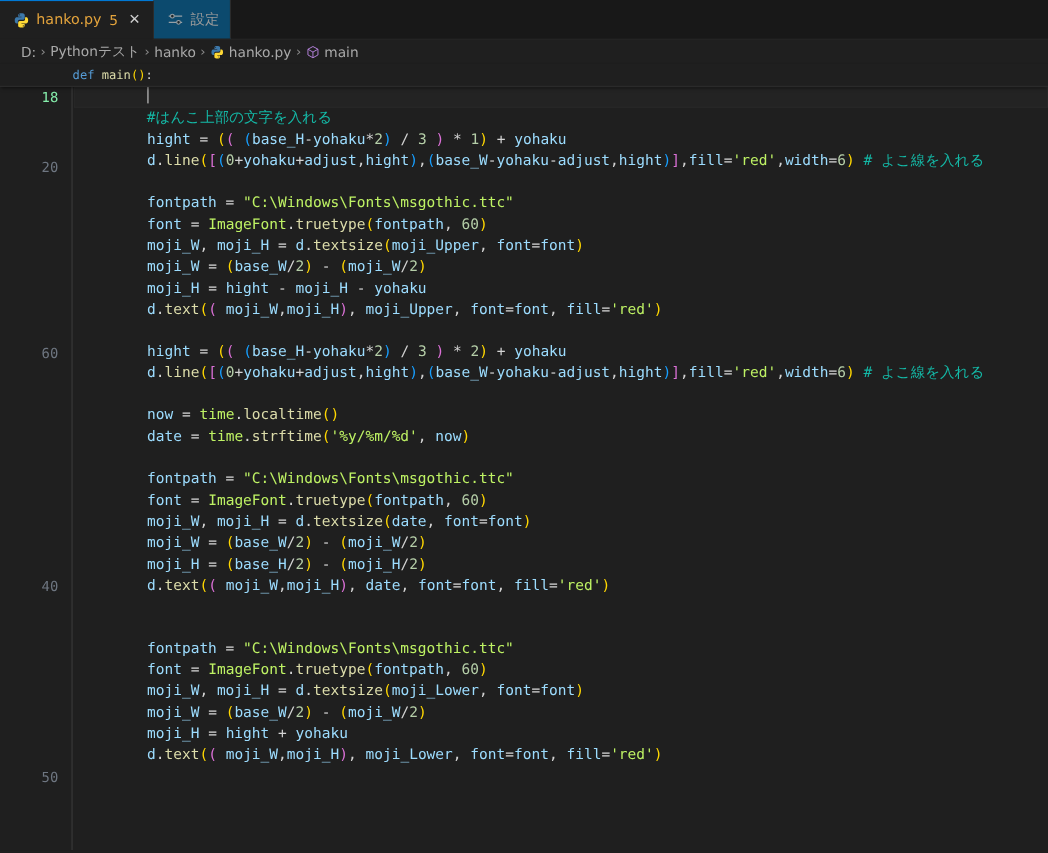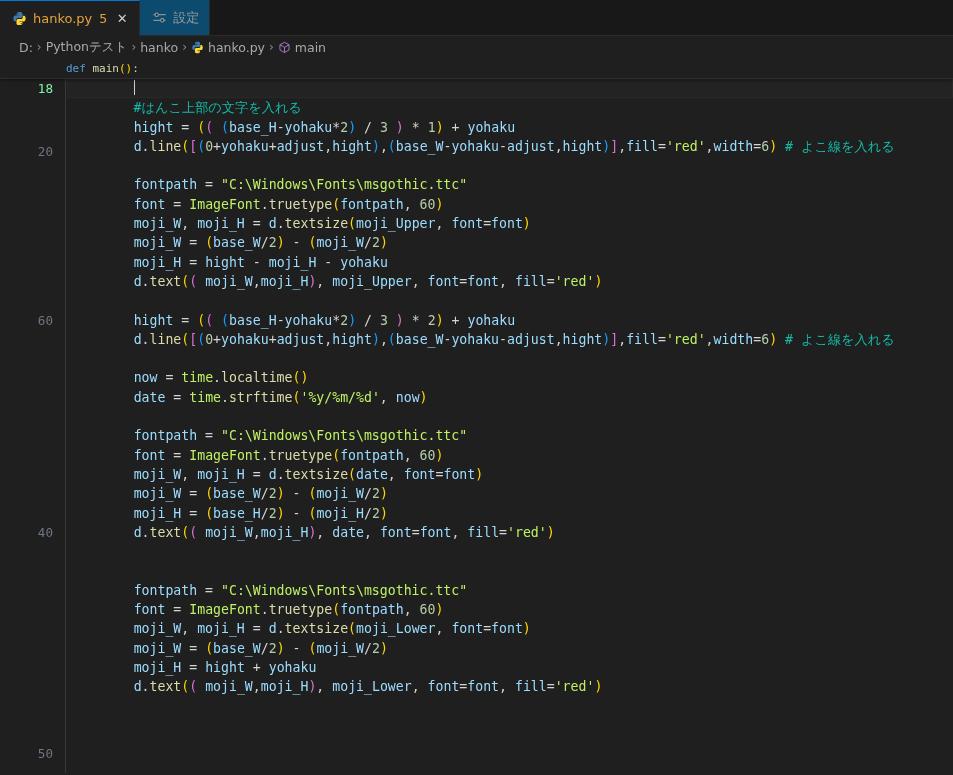--- a/index.html
+++ b/index.html
@@ -254,21 +254,21 @@
   </div>
 </div>
 
 <div class="editor">
 
   <div class="gutter" id="gutter">
       <div class="lnum current" style="top: 0px;">18</div>
       <div class="lnum" style="top: 38.6px; margin-top: 24px;">20</div>
       <div class="lnum" style="top: 231.6px;">60</div>
       <div class="lnum" style="top: 444px;">40</div>
-      <div class="lnum" style="top: 617.6px; margin-top: 47px;">50</div>
+      <div class="lnum" style="top: 617.6px;">50</div>
     </div>
 
   <div class="code-area" id="codeArea">
       <div class="line active">        <span class="cursor"></span></div>
       <div class="line"><span class="c-com">        #はんこ上部の文字を入れる</span></div>
       <div class="line"><span class="c-op"> </span><span class="c-op"> </span><span class="c-op"> </span><span class="c-op"> </span><span class="c-op"> </span><span class="c-op"> </span><span class="c-op"> </span><span class="c-op"> </span><span class="c-var">hight</span><span class="c-op"> </span><span class="c-op">=</span><span class="c-op"> </span><span class="c-p1">(</span><span class="c-p2">(</span><span class="c-op"> </span><span class="c-p3">(</span><span class="c-var">base_H</span><span class="c-op">-</span><span class="c-var">yohaku</span><span class="c-op">*</span><span class="c-num">2</span><span class="c-p3">)</span><span class="c-op"> </span><span class="c-op">/</span><span class="c-op"> </span><span class="c-num">3</span><span class="c-op"> </span><span class="c-p2">)</span><span class="c-op"> </span><span class="c-op">*</span><span class="c-op"> </span><span class="c-num">1</span><span class="c-p1">)</span><span class="c-op"> </span><span class="c-op">+</span><span class="c-op"> </span><span class="c-var">yohaku</span></div>
       <div class="line"><span class="c-op"> </span><span class="c-op"> </span><span class="c-op"> </span><span class="c-op"> </span><span class="c-op"> </span><span class="c-op"> </span><span class="c-op"> </span><span class="c-op"> </span><span class="c-var">d</span><span class="c-op">.</span><span class="c-fn">line</span><span class="c-p1">(</span><span class="c-p2">[</span><span class="c-p3">(</span><span class="c-num">0</span><span class="c-op">+</span><span class="c-var">yohaku</span><span class="c-op">+</span><span class="c-var">adjust</span><span class="c-op">,</span><span class="c-var">hight</span><span class="c-p3">)</span><span class="c-op">,</span><span class="c-p3">(</span><span class="c-var">base_W</span><span class="c-op">-</span><span class="c-var">yohaku</span><span class="c-op">-</span><span class="c-var">adjust</span><span class="c-op">,</span><span class="c-var">hight</span><span class="c-p3">)</span><span class="c-p2">]</span><span class="c-op">,</span><span class="c-var">fill</span><span class="c-op">=</span><span class="c-str">'red'</span><span class="c-op">,</span><span class="c-var">width</span><span class="c-op">=</span><span class="c-num">6</span><span class="c-p1">)</span><span class="c-op"> </span><span class="c-com"># よこ線を入れる</span></div>
       <div class="line">&nbsp;</div>
       <div class="line"><span class="c-op"> </span><span class="c-op"> </span><span class="c-op"> </span><span class="c-op"> </span><span class="c-op"> </span><span class="c-op"> </span><span class="c-op"> </span><span class="c-op"> </span><span class="c-var">fontpath</span><span class="c-op"> </span><span class="c-op">=</span><span class="c-op"> </span><span class="c-str">"C:\Windows\Fonts\msgothic.ttc"</span></div>
       <div class="line"><span class="c-op"> </span><span class="c-op"> </span><span class="c-op"> </span><span class="c-op"> </span><span class="c-op"> </span><span class="c-op"> </span><span class="c-op"> </span><span class="c-op"> </span><span class="c-var">font</span><span class="c-op"> </span><span class="c-op">=</span><span class="c-op"> </span><span class="c-cls">ImageFont</span><span class="c-op">.</span><span class="c-fn">truetype</span><span class="c-p1">(</span><span class="c-var">fontpath</span><span class="c-op">,</span><span class="c-op"> </span><span class="c-num">60</span><span class="c-p1">)</span></div>

